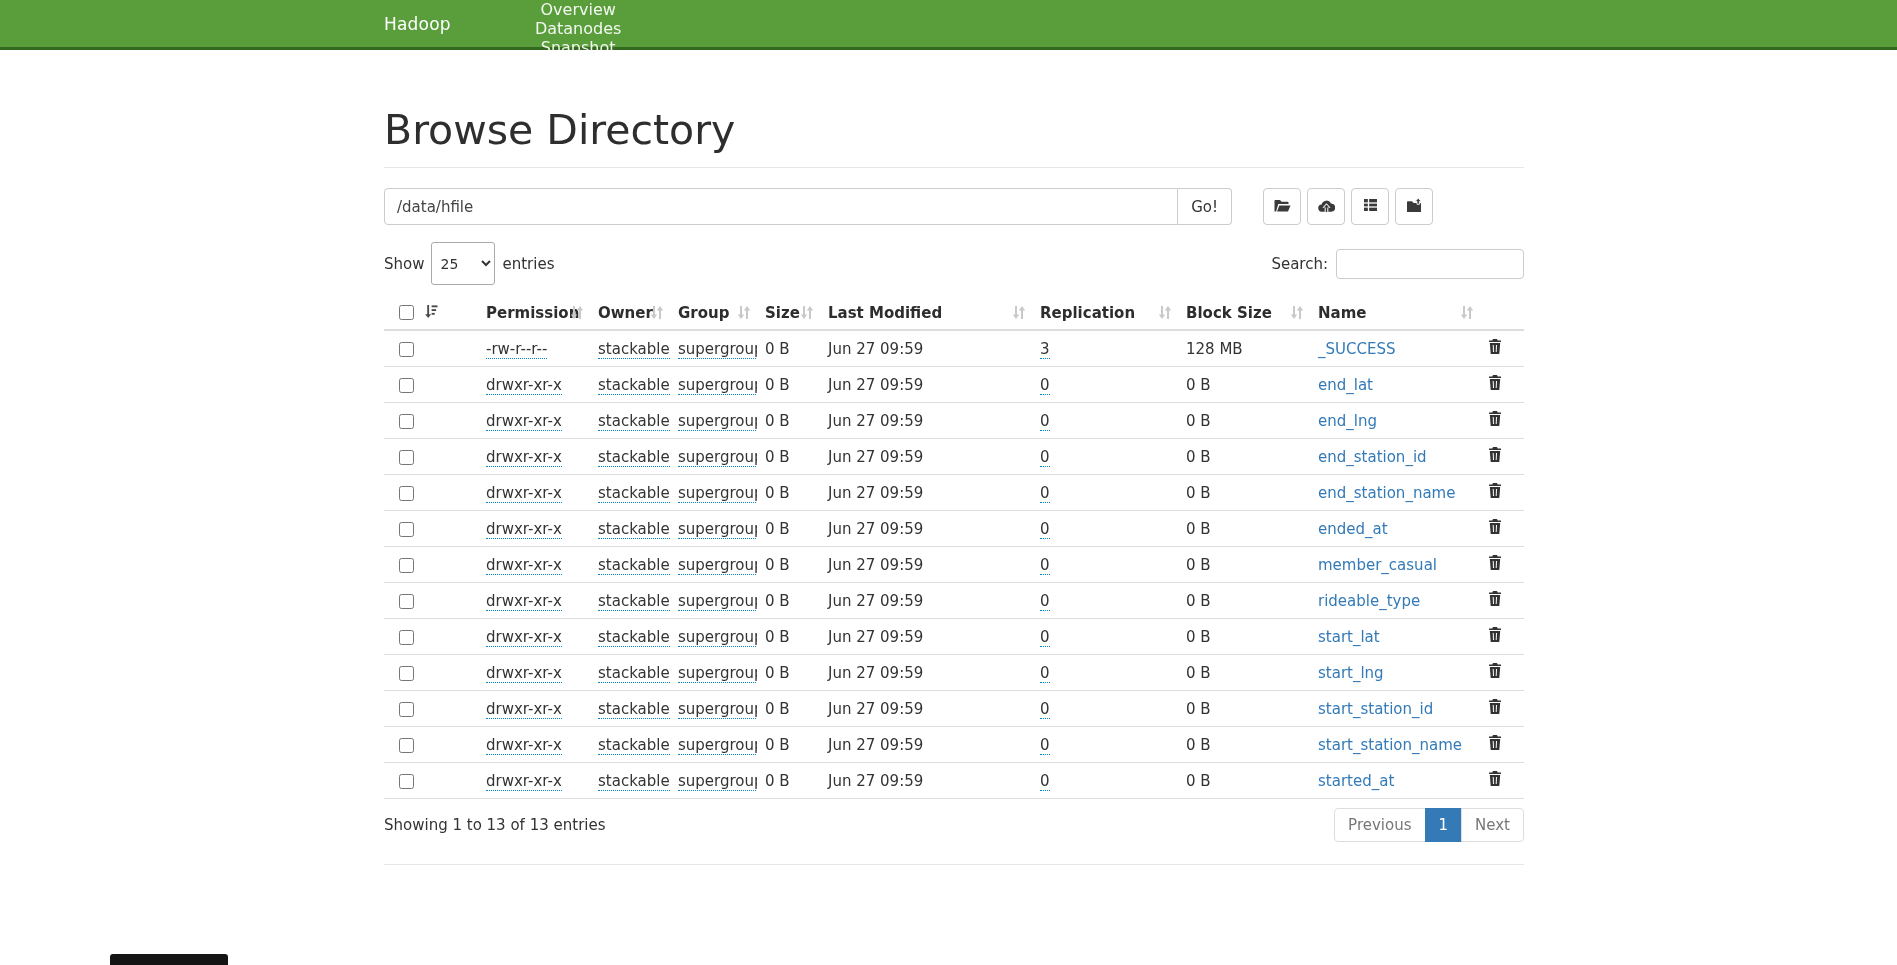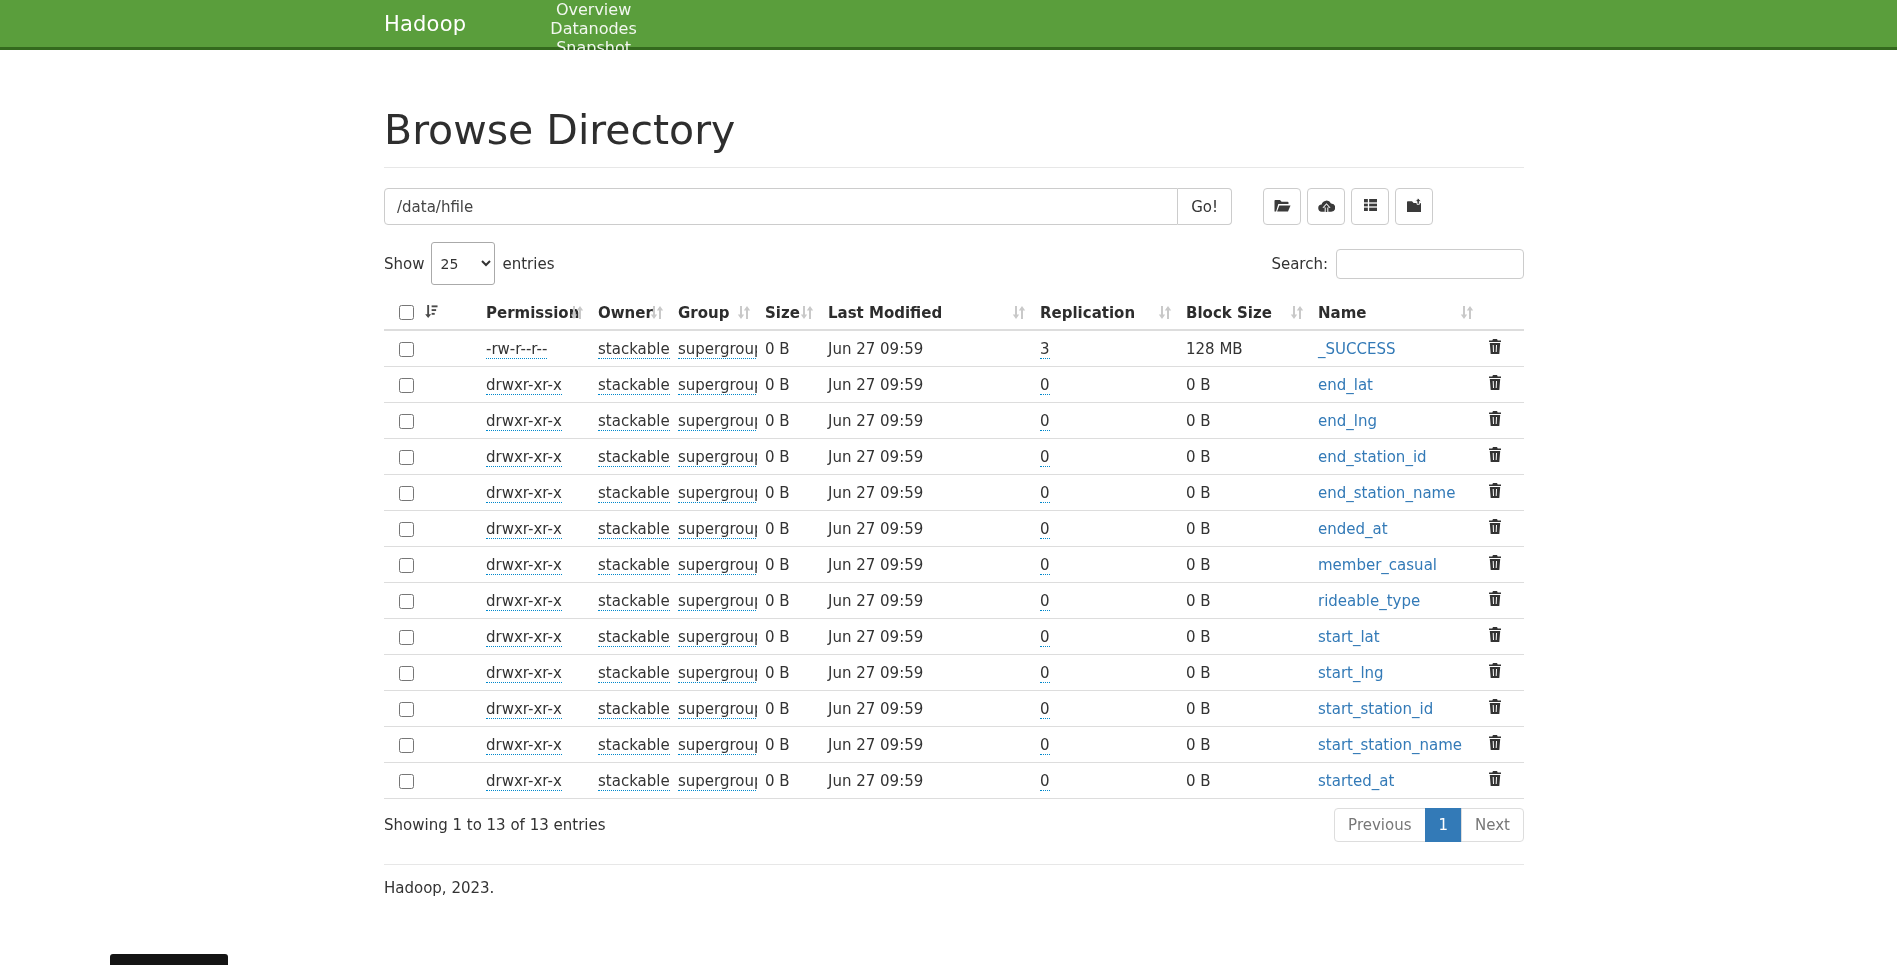--- a/index.html
+++ b/index.html
@@ -19,21 +19,21 @@
   
   .navbar{
     height:50px;background:var(--navbar-green);
     border-bottom:3px solid var(--navbar-border);
     display:flex;align-items:stretch;
   }
   .nav-inner{
     margin-left:384px;display:flex;align-items:center;width:1140px;
   }
   .brand{
-    color:#fff;font-size:21px;text-decoration:none;margin-right:22px;
+    color:#fff;font-size:17px;text-decoration:none;margin-right:22px;
     padding:0 10px 0 0;letter-spacing:.2px;
   }
   .nav-links{list-style:none;display:flex;margin:7px;padding:0;align-items:center;height:100%;flex-direction:column;}
   .nav-links li{height:100%;display:flex;align-items:center;}
   .nav-links a{
     color:rgba(255,255,255,.92);text-decoration:none;font-size:16px;
     padding:0 14px;display:flex;align-items:center;height:100%;
   }
   .caret{
     display:inline-block;margin-left:6px;width:0;height:0;
@@ -455,16 +455,15 @@
       <li class="active">
           <a>1</a>
         </li>
       <li>
           <a>Next</a>
         </li>
     </ul>
   </div>
 
   <hr class="footer-hr">
-  <p class="footer-text">Hadoop, 2023.</p>
 </div>
 
 <div class="status-bubble"></div>
 
 </body></html>

